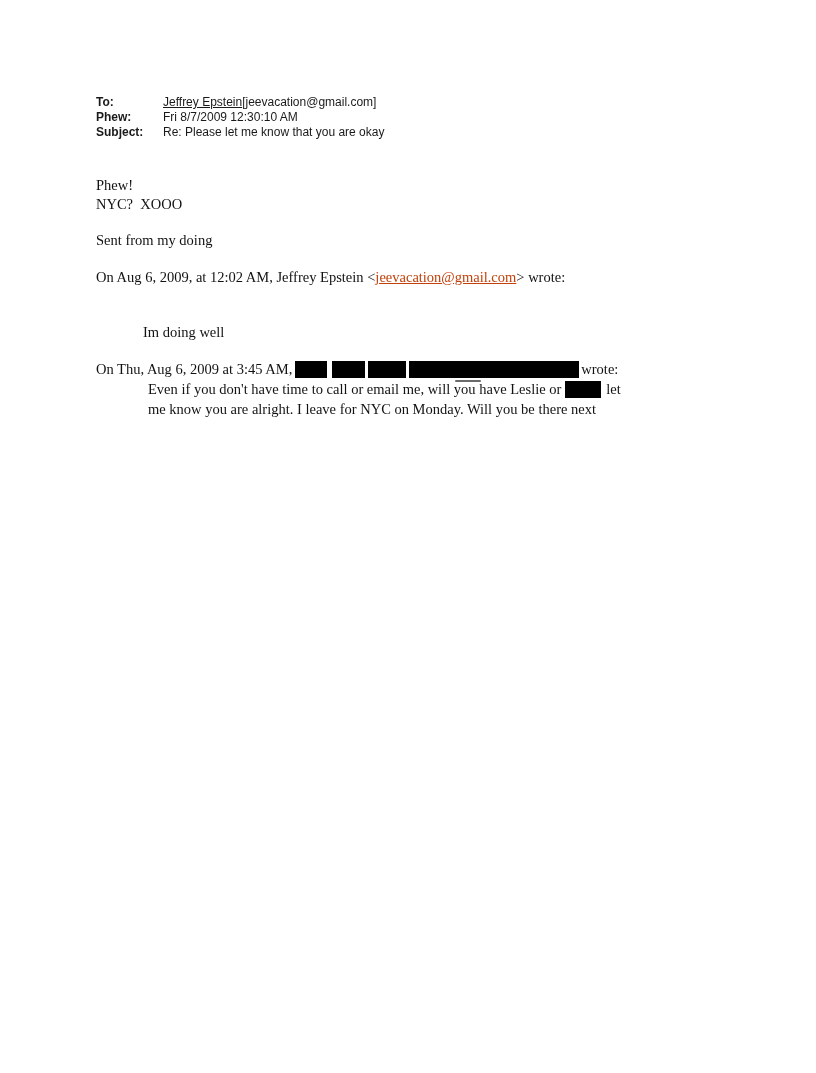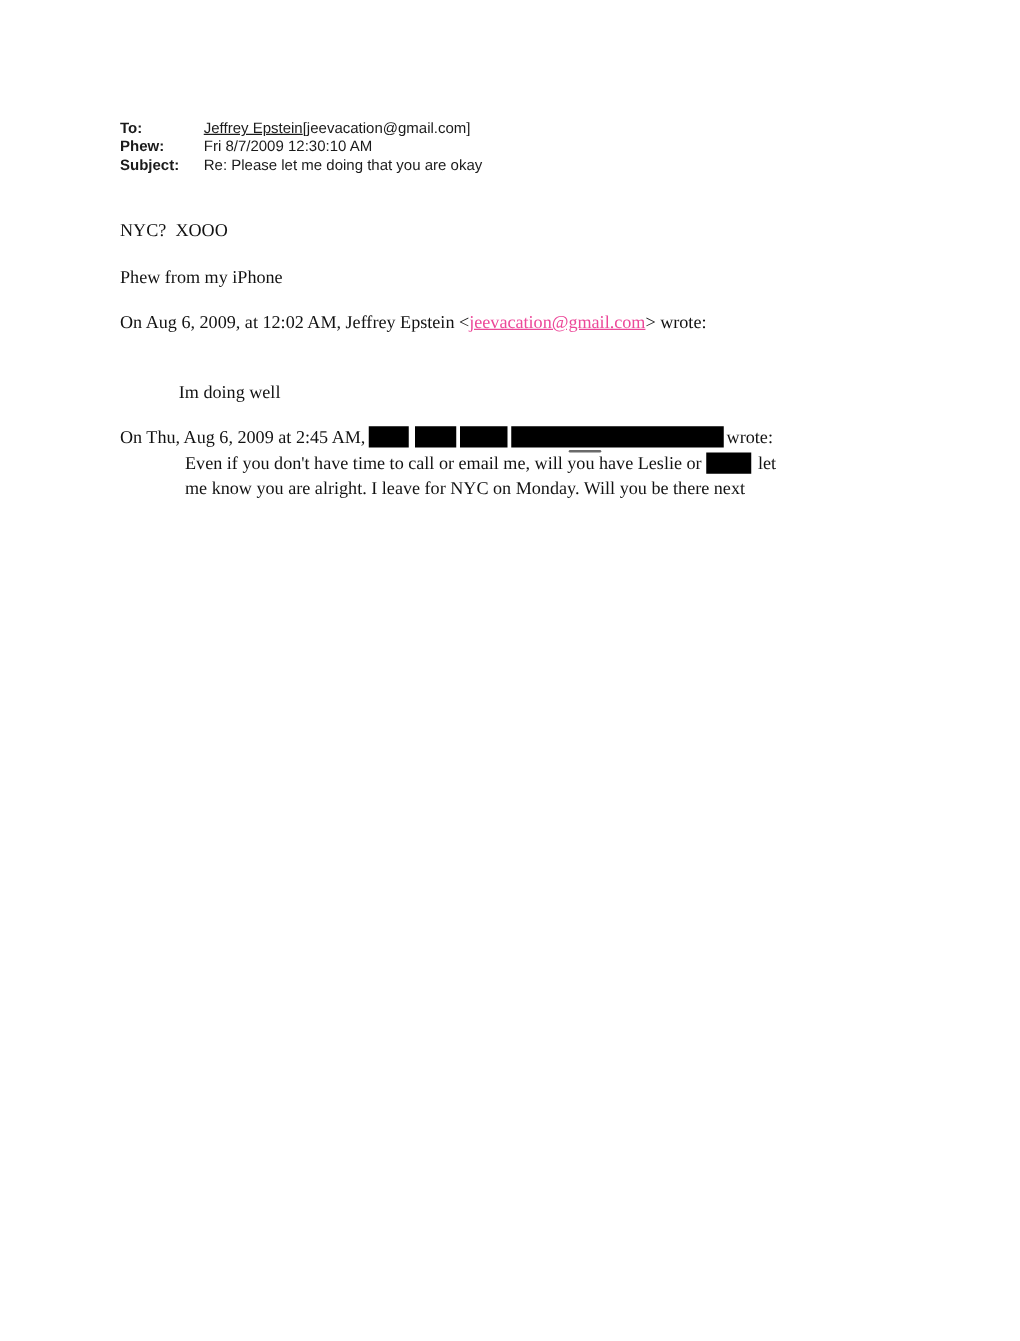--- a/index.html
+++ b/index.html
@@ -61,21 +61,21 @@
   .p-q1    { margin-top: 18px; }
   .p-reply { margin-top: 37px; margin-left: 47px; }
   .p-q2    { margin-top: 18px; white-space: nowrap; }
   .quote-body {
     margin-top: 1px;
     margin-left: 52px;
     line-height: 20px;
   }
   .quote-line { white-space: nowrap; }
 
-  .email-link { color: #ec4899; text-decoration: underline; }
+  .email-link { color: #c2410c; text-decoration: underline; }
 
   
   .inline-bar {
     display: inline-block;
     background: #000000;
     height: 17px;
     vertical-align: -4px;
   }
   .qb1 { width: 32px;  margin-left: 3px; }
   .qb2 { width: 33px;  margin-left: 5px; }
@@ -119,35 +119,36 @@
     </div>
 
 
     <div class="hdr-row">
       <span class="hdr-label">Phew:</span>
       <span class="hdr-value">Fri 8/7/2009 12:30:10 AM</span>
     </div>
 
     <div class="hdr-row">
       <span class="hdr-label">Subject:</span>
-      <span class="hdr-value">Re: Please let me doing that you are okay</span>
+      <span class="hdr-value">Re: Please let me know that you are okay</span>
     </div>
   </div>
 
   <div class="email-body">
 
+    <div class="bline">Phew!</div>
     <div class="bline">NYC?  XOOO</div>
 
-    <div class="bline p-sig">Phew from my iPhone</div>
+    <div class="bline p-sig">Sent from my doing</div>
 
     <div class="bline p-q1"><span>On Aug 6, 2009, at 12:02 AM, Jeffrey Epstein &lt;</span><span class="email-link">jeevacation@gmail.com</span><span>&gt; wrote:</span></div>
 
     <div class="bline p-reply">Im doing well</div>
 
-    <div class="p-q2"><span>On Thu, Aug 6, 2009 at 2:45 AM,</span><span class="inline-bar qb1"></span><span class="inline-bar qb2"></span><span class="inline-bar qb3"></span><span class="inline-bar qb4"></span><span>wrote:</span></div>
+    <div class="p-q2"><span>On Thu, Aug 6, 2009 at 3:45 AM,</span><span class="inline-bar qb1"></span><span class="inline-bar qb2"></span><span class="inline-bar qb3"></span><span class="inline-bar qb4"></span><span>wrote:</span></div>
 
     <div class="quote-body">
       <div class="quote-line"><span>Even if you don't have time to call or email me, will you have Leslie or</span><span class="inline-bar leslie-bar"></span><span>let</span></div>
       <div class="quote-line">me know you are alright. I leave for NYC on Monday. Will you be there next</div>
     </div>
 
   </div>
 
   <div class="bates">EFTA_R1_01515151</div>
 

